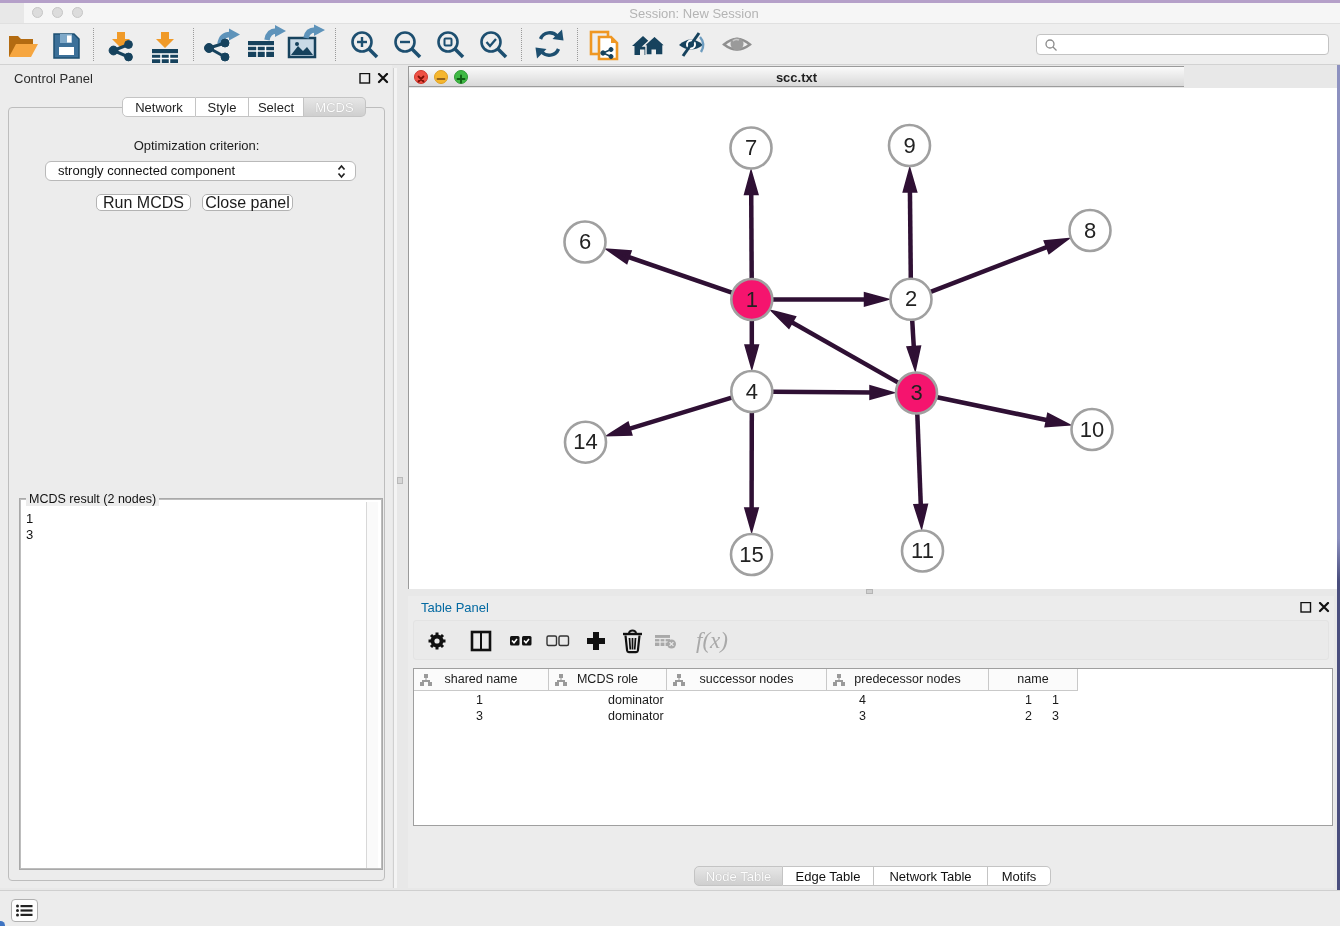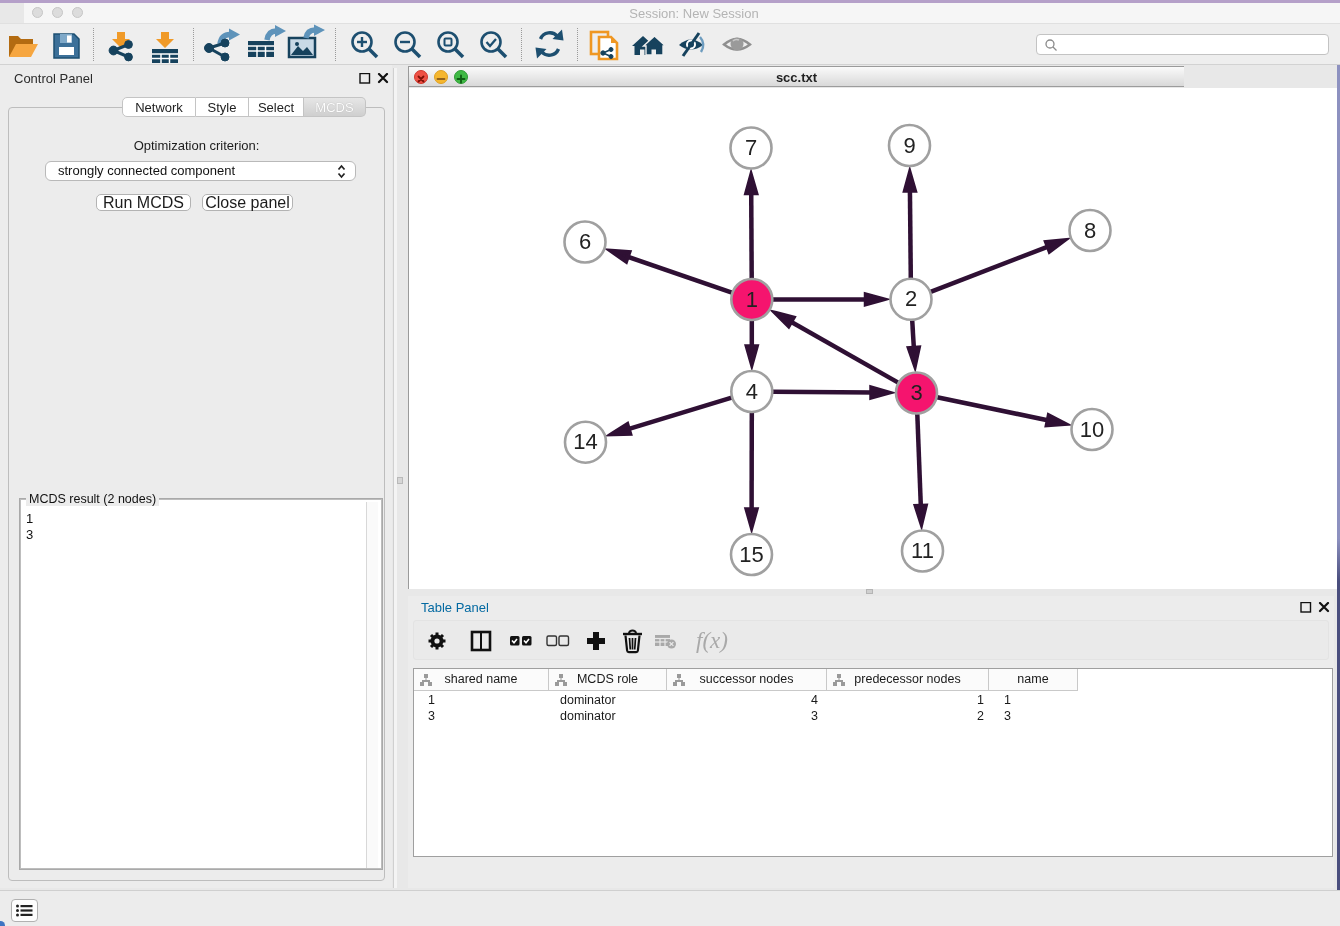--- a/index.html
+++ b/index.html
@@ -34,21 +34,21 @@
 
 #netwin { left:408px; top:66px; width:776px; height:523px; border:1px solid #9a9a9a; border-right:none; }
 #nettitle { position:absolute; left:0; top:0; width:100%; height:20px; background:linear-gradient(#fafafa,#d9d9d9); border-bottom:1px solid #9c9c9c; }
 #nettitle .t { position:absolute; width:100%; text-align:center; top:3px; font-size:13px; font-weight:bold; color:#222; }
 .tl { position:absolute; top:3px; width:14px; height:14px; border-radius:50%; }
 #netcanvas { position:absolute; left:0; top:21px; width:931px; height:501px; background:#fff; }
 
 #tpanel { left:408px; top:596px; width:926px; height:292px; background:#ececec; }
 #tpanel .hdr { position:absolute; left:13px; top:4px; font-size:13px; color:#0369a1; }
 #ttool { position:absolute; left:5px; top:24px; width:916px; height:40px; background:#eaeaea; border:1px solid #e3e3e3; border-radius:3px; }
-#tscroll { position:absolute; left:5px; top:72px; width:920px; height:189px; background:#fff; border:1px solid #9f9f9f; }
+#tscroll { position:absolute; left:5px; top:72px; width:920px; height:158px; background:#fff; border:1px solid #9f9f9f;padding-left:48px; }
 #thead { position:absolute; left:0; top:0; width:664px; height:22px; background:#fbfbfb; border-bottom:1px solid #c9c9c9; font-size:12.5px; color:#1a1a1a; }
 #thead .cell { position:absolute; top:0; height:22px; border-right:1px solid #c9c9c9; text-align:center; line-height:21px; }
 .trow { position:absolute; font-size:12.5px; color:#1a1a1a; height:16px; line-height:16px; width:100%; }
 .trow span { position:absolute; }
 .btabs { position:absolute; display:flex; height:20px; font-size:13px; }
 .btabs .tab { border:1px solid #c4c4c4; border-left:none; background:#fff; color:#111; text-align:center; line-height:19px; font-weight:500; }
 
 #statusbar { left:0; top:890px; width:1340px; height:36px; background:#ececec; border-top:1px solid #cfcfcf; }
 .sbtn { position:absolute; top:8px; height:23px; background:#fdfdfd; border:1px solid #b1b1b1; border-radius:4px; }
 </style>
@@ -421,20 +421,26 @@
         <span style="left:590px;">1</span>
       </div>
     <div class="trow" style="top:39px;">
         <span style="left:14px;">3</span>
         <span style="left:146px;">dominator</span>
         <span style="left:390px;width:14px;text-align:right;">3</span>
         <span style="left:556px;width:14px;text-align:right;">2</span>
         <span style="left:590px;">3</span>
       </div>
   </div>
+  <div class="btabs" style="left:286px; top:270px;">
+    <div class="tab first sel" style="width:89px; border-left:1px solid #c4c4c4; border-radius:5px 0 0 5px; background:linear-gradient(#e6e6e6,#cfcfcf); color:#fdfdfd; text-shadow:0 0 1px #9f9f9f;">Node Table</div>
+    <div class="tab" style="width:91px;">Edge Table</div>
+    <div class="tab" style="width:114px;">Network Table</div>
+    <div class="tab" style="width:63px; border-radius:0 5px 5px 0;">Motifs</div>
+  </div>
 </div>
 
 <div class="abs" style="left:1337px; top:65px; width:3px; height:861px; background:linear-gradient(180deg,#8d91c0 0%,#8d91c0 55%,#4a4e7e 60%,#4a4e7e 100%);"></div>
 <div id="statusbar" class="abs">
   <div class="sbtn" style="left:11px; width:27px;">
     <svg width="17" height="13" style="position:absolute;left:4px;top:4px;" viewBox="0 0 17 13">
         <circle cx="1.5" cy="2" r="1.5" fill="#222"></circle>
         <circle cx="1.5" cy="6.5" r="1.5" fill="#222"></circle>
         <circle cx="1.5" cy="11" r="1.5" fill="#222"></circle>
         <rect x="4.5" y="1" width="12" height="2.2" fill="#222"></rect>

